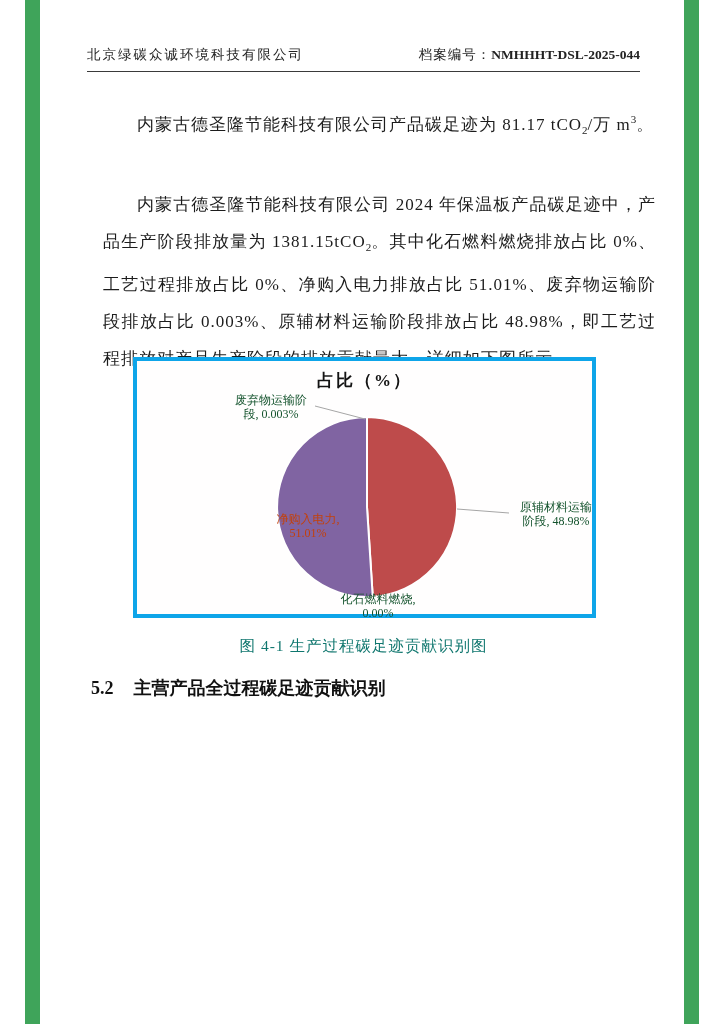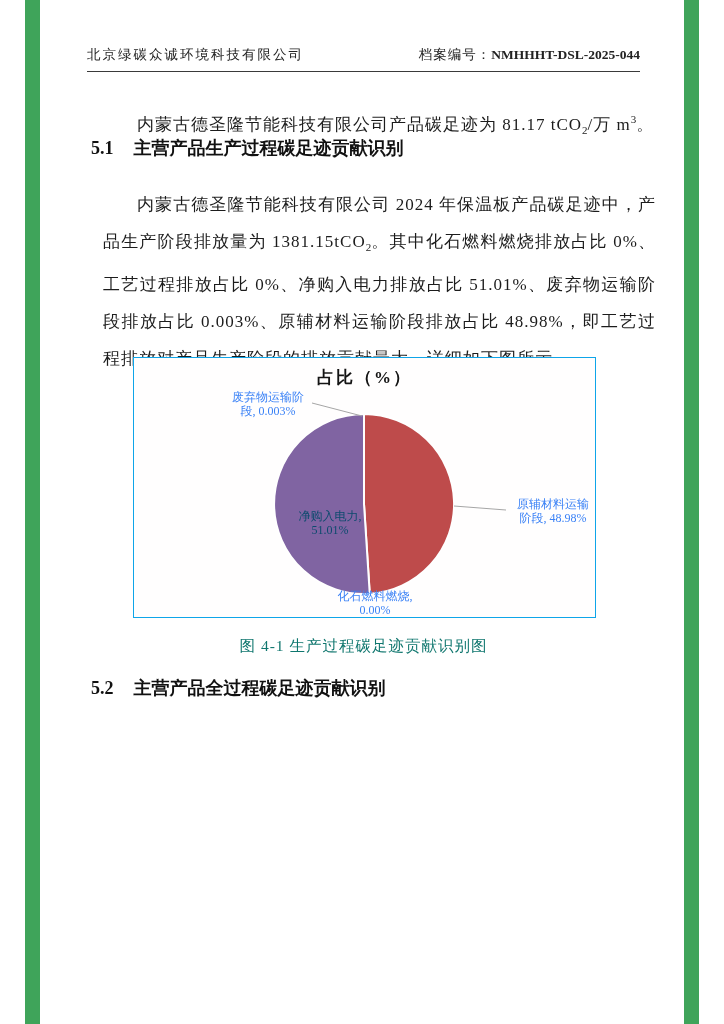--- a/index.html
+++ b/index.html
@@ -23,29 +23,29 @@
   sub,sup{font-size:11px;letter-spacing:0;}
 
   .heading{position:absolute;left:91px;width:549px;font-size:18px;font-weight:bold;margin:0;color:#111;}
   .heading .num{display:inline-block;margin-right:20px;}
   .h51{top:136px;}
   .h52{top:676px;}
   .p51{top:170px;}
   .p52{top:712px;}
 
   .chart-box{position:absolute;left:133px;top:357px;width:463px;height:261px;
-    border:1px solid #0ea5e9;background:#fffefe;box-sizing:border-box;}
+    border:4px solid #0ea5e9;background:#fffefe;box-sizing:border-box;}
   .chart-title{position:absolute;left:0;top:8px;width:100%;text-align:center;
     font-size:17px;font-weight:bold;letter-spacing:2px;color:#141414;}
   .pie-svg{position:absolute;left:0;top:0;}
   .chart-label{position:absolute;font-size:12px;line-height:14px;text-align:center;
-    color:#3b82f6;letter-spacing:0;}
+    color:#14532d;letter-spacing:0;}
   .lbl-waste{left:88px;top:32px;width:92px;}
   .lbl-raw{left:376px;top:139px;width:86px;}
-  .lbl-elec{left:150px;top:151px;width:92px;color:#0c4a6e;}
+  .lbl-elec{left:125px;top:151px;width:92px;color:#c2410c;}
   .lbl-fossil{left:193px;top:231px;width:96px;}
 
   .caption{position:absolute;left:87px;top:636px;width:553px;text-align:center;
     font-size:15.5px;letter-spacing:1px;color:#0f766e;}
   .page-number{position:absolute;left:0;top:942px;width:724px;text-align:center;
     font-size:13px;color:#222;}
 </style>
 </head>
 <body>
 
@@ -55,21 +55,20 @@
   <div class="accent-bar right" style="background: rgb(63, 164, 90);"></div>
 
   <div class="header">
     <span class="company">北京绿碳众诚环境科技有限公司</span>
     <span class="archive"><span>档案编号：</span><span class="code">NMHHHT-DSL-2025-044</span></span>
   </div>
   <div class="header-rule"></div>
 
   <p class="body-text intro"><span>内蒙古德圣隆节能科技有限公司产品碳足迹为 81.17 tCO</span><sub>2</sub><span>/万 m</span><sup>3</sup><span>。</span></p>
 
-  <h2 class="heading h51"><span class="num">5.1</span><span>主营产品生产过程碳足迹贡献识别</span></h2>
 
   <p class="body-text p51"><span>内蒙古德圣隆节能科技有限公司 2024 年保温板产品碳足迹中，产品生产阶段排放量为 1381.15tCO</span><sub>2</sub><span>。其中化石燃料燃烧排放占比 0%、工艺过程排放占比 0%、净购入电力排放占比 51.01%、废弃物运输阶段排放占比 0.003%、原辅材料运输阶段排放占比 48.98%，即工艺过程排放对产品生产阶段的排放贡献最大，详细如下图所示。</span></p>
 
   <div class="chart-box">
     <div class="chart-title">占比（%）</div>
     <svg class="pie-svg" width="463" height="261" viewBox="0 0 463 261">
       <path d="M 230 146 L 230 56 A 90 90 0 0 1 235.76 235.82 Z" stroke="#ffffff" stroke-width="2" stroke-linejoin="round" fill="#BE4B4B"></path>
       <path d="M 230 146 L 235.76 235.82 A 90 90 0 1 1 230 56 Z" stroke="#ffffff" stroke-width="2" stroke-linejoin="round" fill="#8064A2"></path>
       <line x1="178" y1="45" x2="228" y2="58" stroke="#A6A6A6" stroke-width="1"></line>
       <line x1="320" y1="148" x2="372" y2="152" stroke="#A6A6A6" stroke-width="1"></line>

